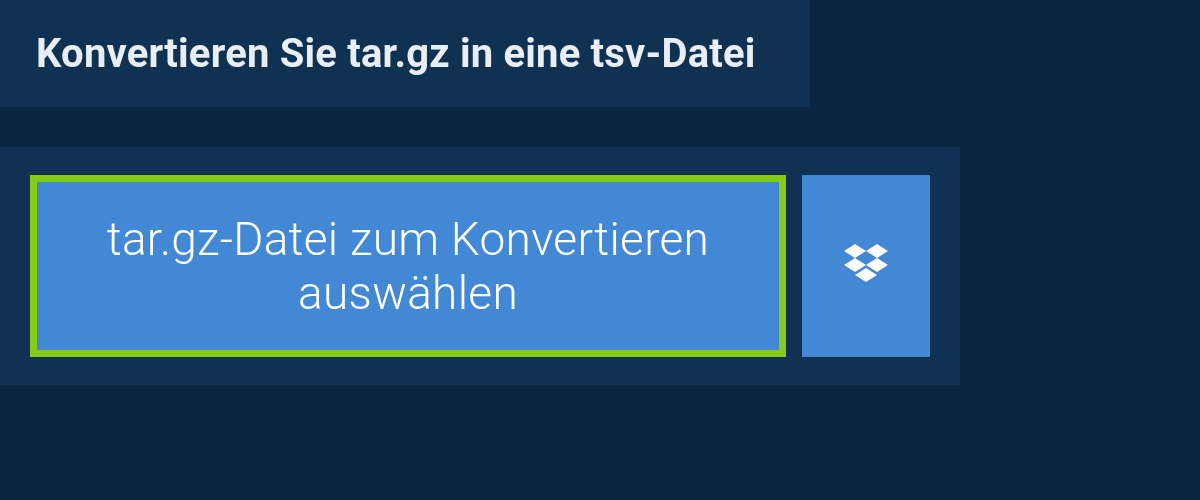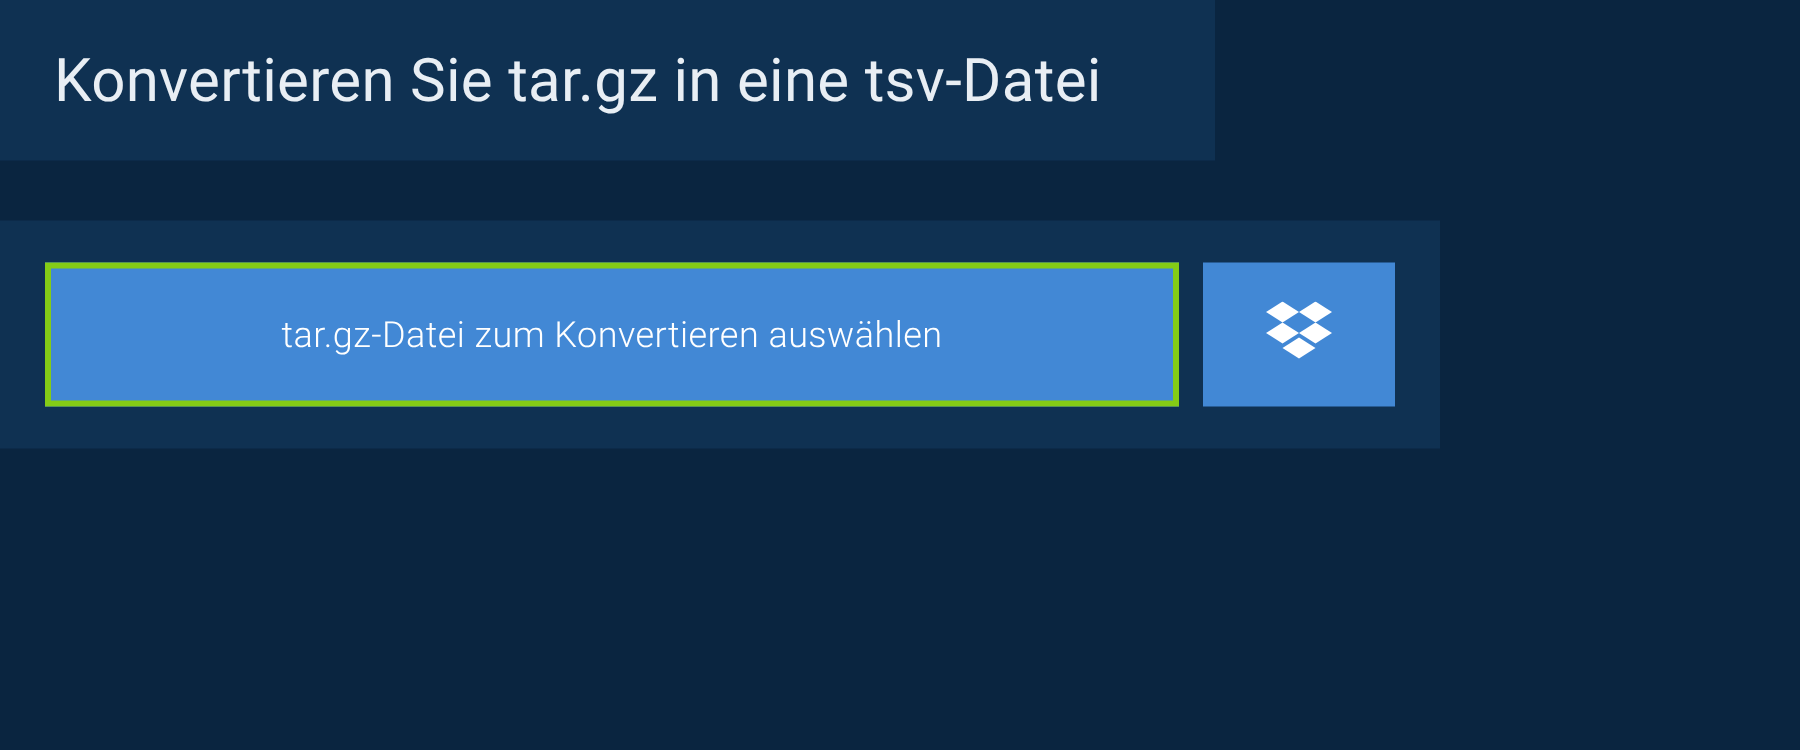--- a/index.html
+++ b/index.html
@@ -16,38 +16,38 @@
     }
     .header-bar {
       background-color: #0f3152;
       padding: 30px 36px;
       margin: 0;
       width: 810px;
     }
     .header-title {
       color: #e8eef4;
       font-size: 40px;
-      font-weight: 400;
+      font-weight: 700;
       letter-spacing: 0.2px;
     }
     .upload-section {
       background-color: #0f3152;
       margin-top: 40px;
       width: 960px;
       padding: 28px 30px;
       display: flex;
       gap: 16px;
       align-items: stretch;
     }
     .select-file-button {
       flex: 1;
       background-color: #4288d5;
-      border: 4px solid #84cc16;
+      border: 7px solid #84cc16;
       color: #ffffff;
-      font-size: 24px;
+      font-size: 46px;
       font-weight: 300;
       padding: 30px 36px;
       text-align: center;
       cursor: pointer;
       display: flex;
       align-items: center;
       justify-content: center;
       letter-spacing: 0.3px;
     }
     .dropbox-button {

